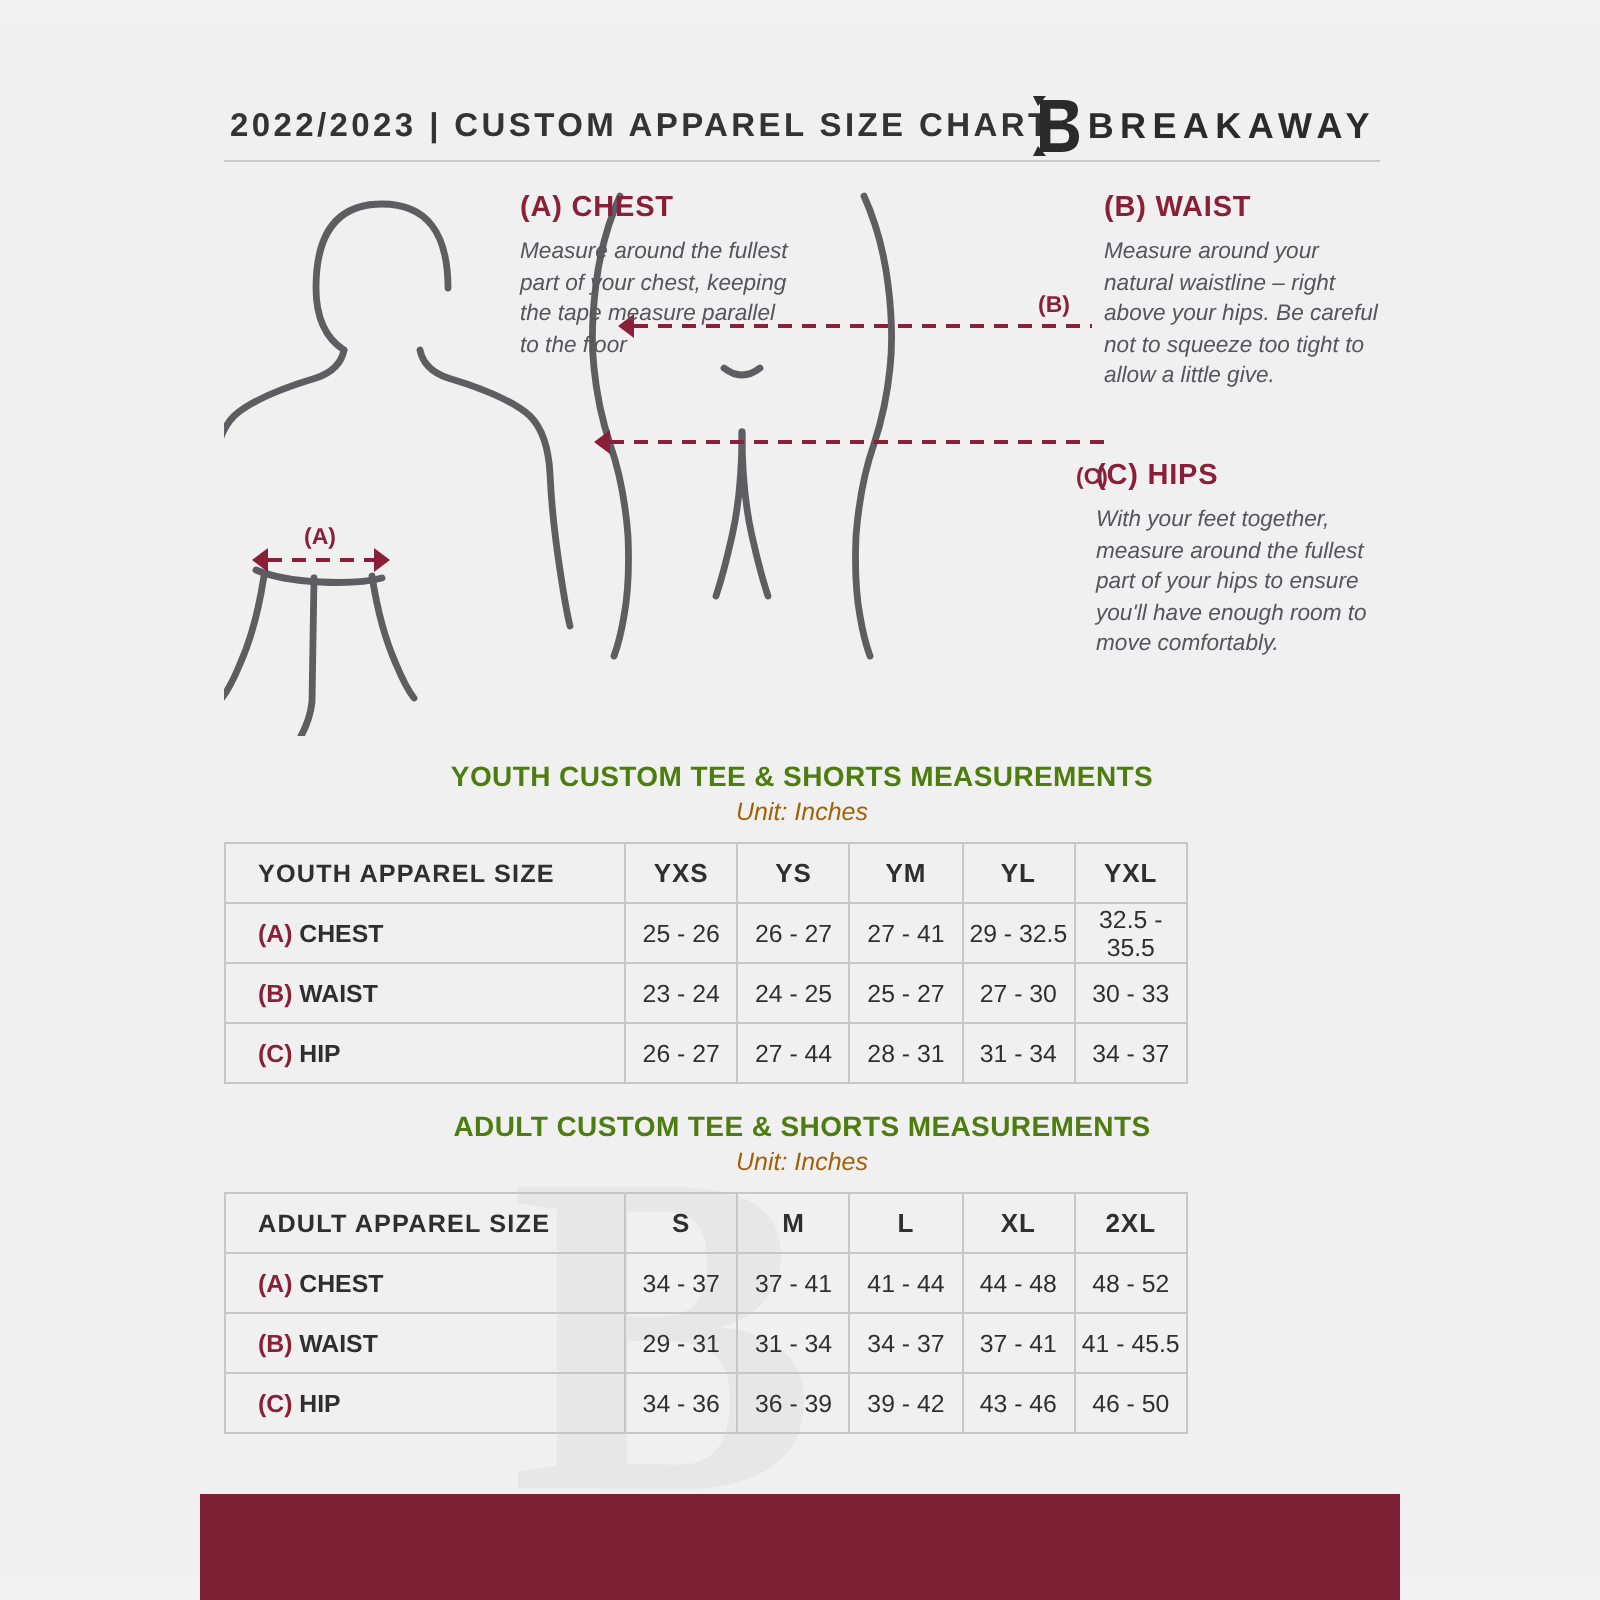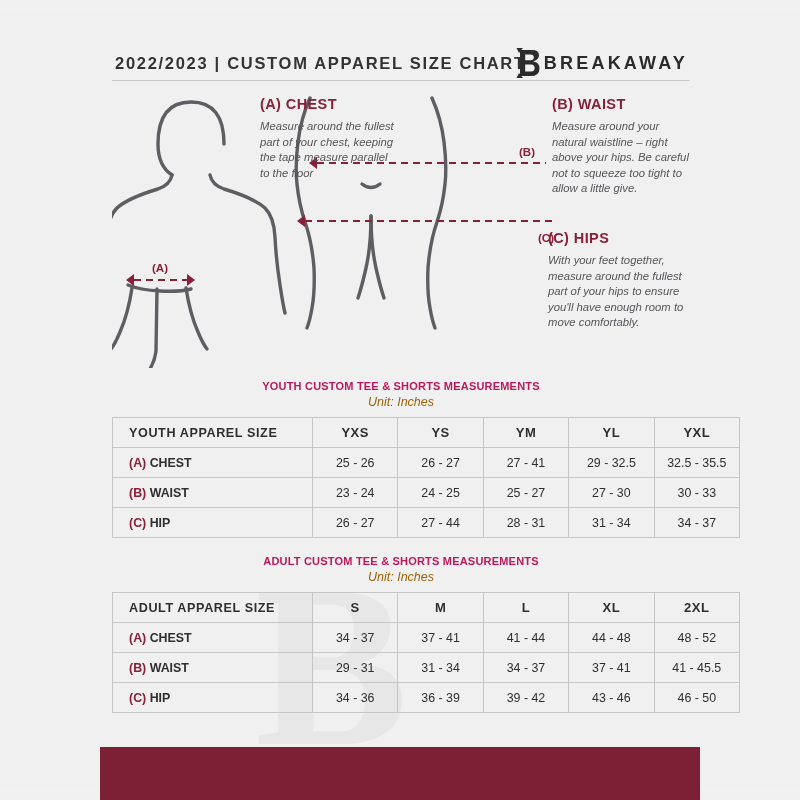--- a/index.html
+++ b/index.html
@@ -124,36 +124,36 @@
   .section {
     position: absolute;
     left: 112px;
     width: 578px;
     z-index: 2;
   }
   .sec-youth { top: 368px; }
   .sec-adult { top: 543px; }
   .tbl-title {
     text-align: center;
-    font-size: 11px;
-    font-weight: bold;
-    color: #be185d;
+    font-size: 14px;
+    font-weight: bold;
+    color: #4d7c0f;
     letter-spacing: 0.2px;
   }
   .tbl-unit {
     text-align: center;
     font-size: 12.5px;
     font-style: italic;
     color: #a16207;
     margin-top: 3px;
     margin-bottom: 8px;
   }
   table {
     border-collapse: collapse;
-    width: 628px;
+    width: 482px;
     table-layout: fixed;
   }
   td, th {
     border: 1px solid #c6c6c6;
     height: 29px;
     font-size: 12.4px;
     color: #2f2f2f;
     text-align: center;
     padding: 0;
   }

